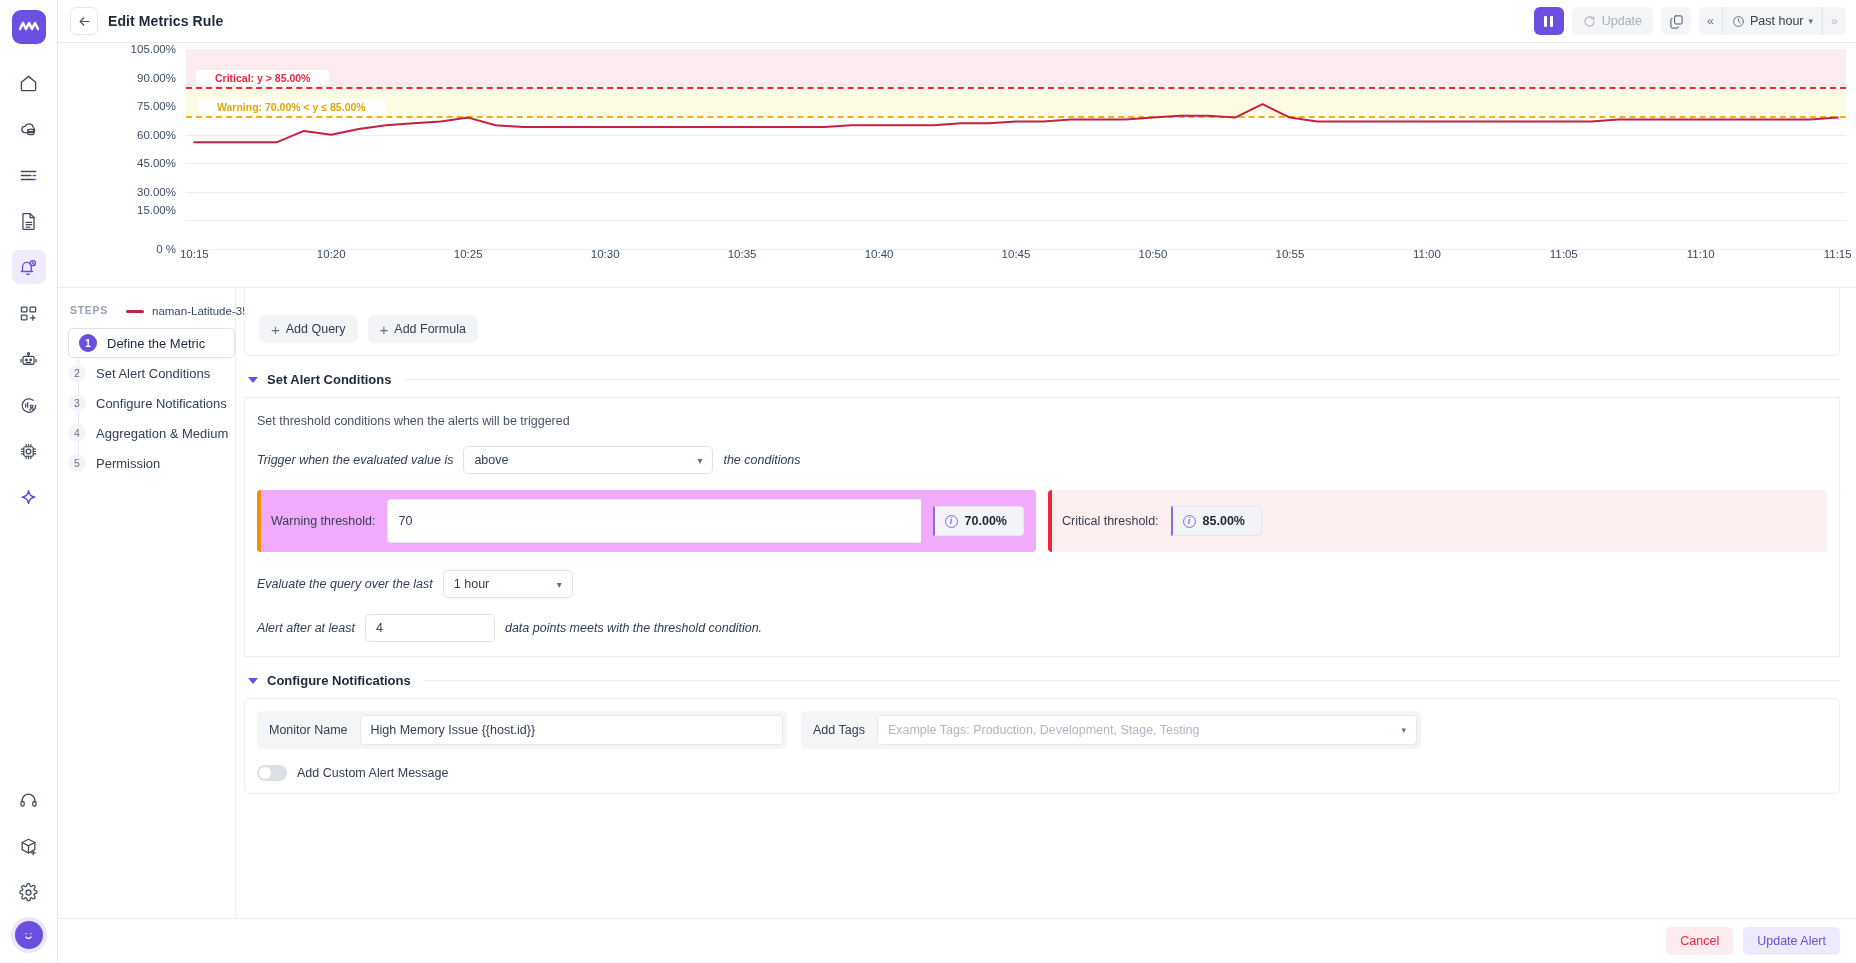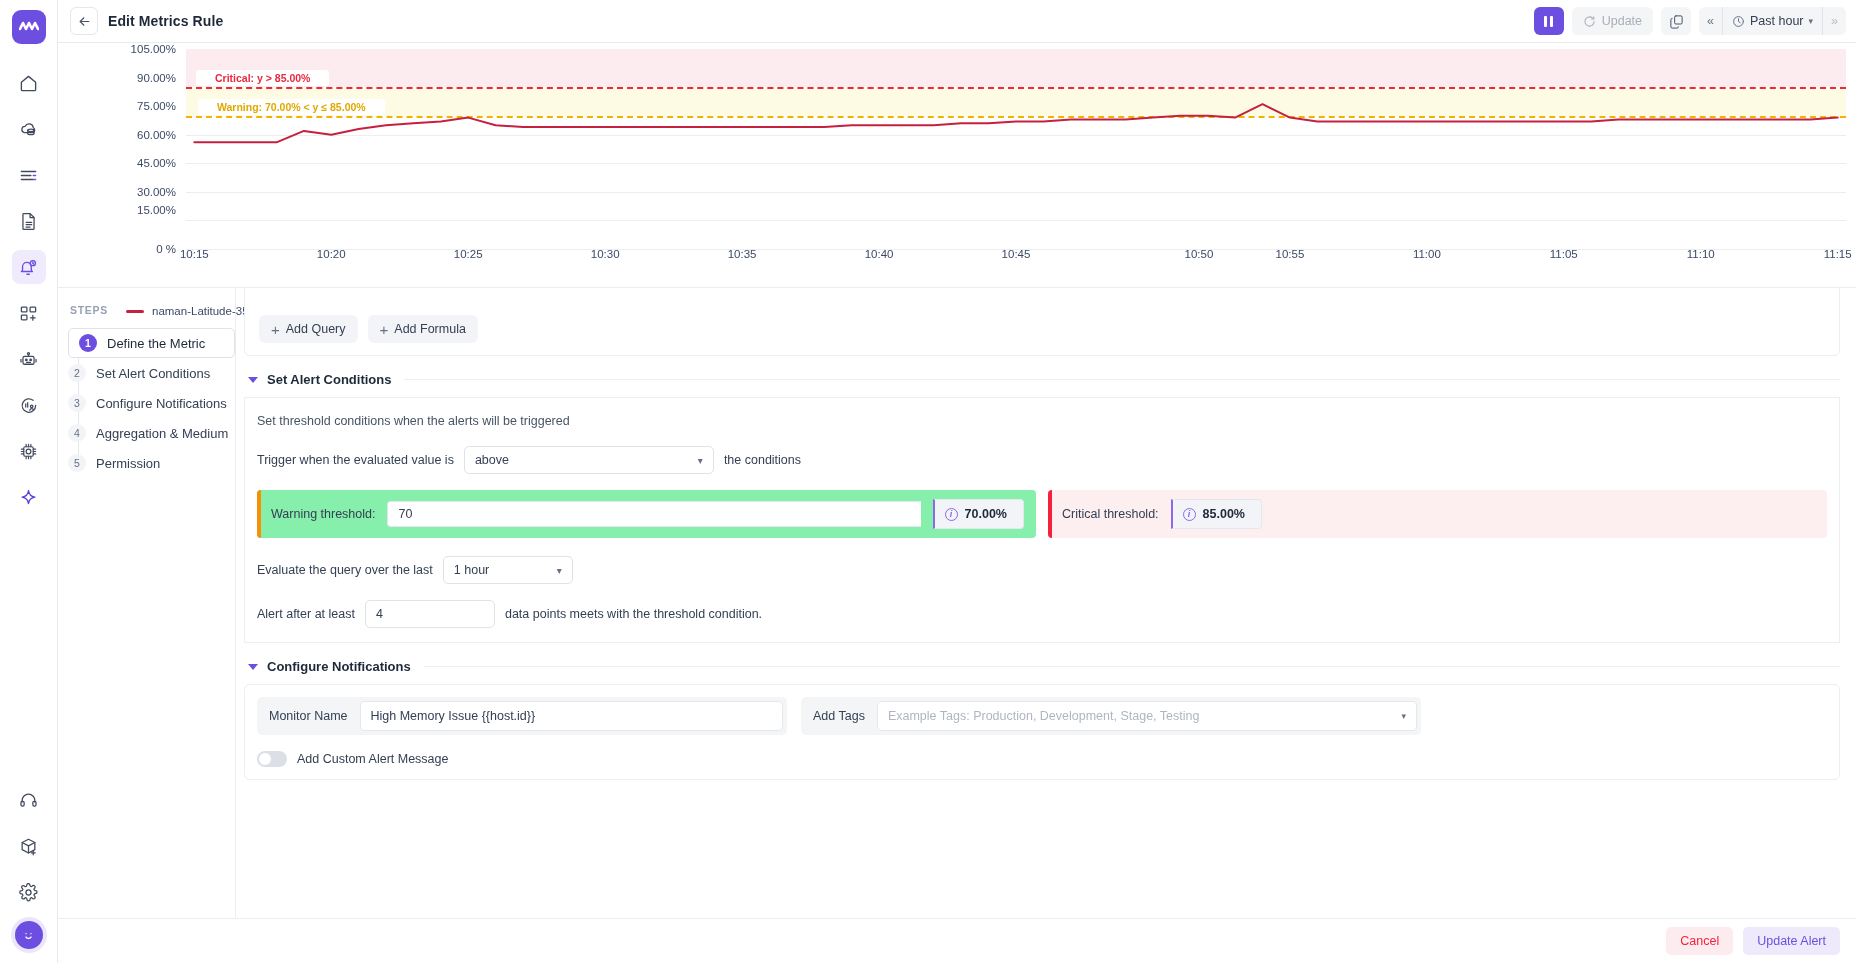--- a/index.html
+++ b/index.html
@@ -143,49 +143,49 @@
 
   .sect-head { display: flex; align-items: center; gap: 9px; margin: 16px 0 10px 4px; }
   .caret { width: 0; height: 0; border-left: 5px solid transparent; border-right: 5px solid transparent;
     border-top: 6px solid #6c4fe0; }
   .sect-title { font-size: 13px; font-weight: 700; color: #1d2939; }
   .sect-rule { flex: 1 1 auto; height: 1px; background: #eceef2; margin-left: 4px; }
 
   .panel { border: 1px solid #eceef2; border-radius: 0; padding: 16px 12px 14px 12px; }
   .hint { font-size: 12.5px; color: #475467; margin-bottom: 18px; }
   .frow { display: flex; align-items: center; gap: 10px; margin-bottom: 16px; }
-  .flabel { font-size: 12.5px; color: #344054; }
+  .flabel { font-size: 12.5px; color: #344054; font-style: italic; }
   .sel {
     border: 1px solid #dfe3e8; border-radius: 5px; height: 28px; background: #fff;
     display: flex; align-items: center; padding: 0 10px; font-size: 12.5px; color: #344054;
     position: relative;
   }
   .sel .chev { margin-left: auto; color: #667085; font-size: 10px; }
   .sel.w250 { width: 250px; }
   .sel.w130 { width: 130px; }
   .tin {
     border: 1px solid #dfe3e8; border-radius: 5px; height: 28px; background: #fff;
     display: flex; align-items: center; padding: 0 10px; font-size: 12.5px; color: #344054;
     width: 130px;
   }
 
   .thr-row { display: flex; gap: 12px; margin-bottom: 18px; }
   .thr-box {
     flex: 1 1 0; display: flex; align-items: center; gap: 12px;
     border-radius: 4px; padding: 9px 12px 9px 14px; position: relative; overflow: hidden;
   }
-  .thr-box.warn { background: #86efac; }
+  .thr-box.warn { background: #f0abfc; }
   .thr-box.crit { background: #fdeef0; }
   .thr-box::before { content:""; position: absolute; left: 0; top: 0; bottom: 0; width: 4px; }
   .thr-box.warn::before { background: #f79009; }
   .thr-box.crit::before { background: #f5223b; }
   .thr-lbl { font-size: 12.5px; color: #344054; white-space: nowrap; }
   .thr-input {
     flex: 1 1 auto; background: #fff; border: 1px solid #e4e7ec; border-right: none;
-    border-radius: 4px 0 0 4px; height: 26px; display: flex; align-items: center;
+    border-radius: 4px 0 0 4px; height: 44px; display: flex; align-items: center;
     padding: 0 10px; font-size: 12.5px; color: #344054; min-width: 0;
   }
   .thr-out {
     background: #f2f4f7; border: 1px solid #e4e7ec; border-left: 2px solid #8a6ae8;
     border-radius: 0 4px 4px 0; height: 30px; display: flex; align-items: center; gap: 7px;
     padding: 0 16px 0 10px; font-size: 12.5px; font-weight: 700; color: #1d2939; white-space: nowrap;
   }
   .i-circ {
     width: 13px; height: 13px; border-radius: 50%; border: 1.3px solid #8a6ae8;
     color: #8a6ae8; font-size: 9px; font-weight: 700; display: flex; align-items: center;
@@ -420,21 +420,21 @@
           </div>
       </div>
       <div class="xaxis" id="xaxis">
           <div class="xlab" style="left: 0.5%;">10:15</div>
           <div class="xlab" style="left: 8.75%;">10:20</div>
           <div class="xlab" style="left: 17%;">10:25</div>
           <div class="xlab" style="left: 25.25%;">10:30</div>
           <div class="xlab" style="left: 33.5%;">10:35</div>
           <div class="xlab" style="left: 41.75%;">10:40</div>
           <div class="xlab" style="left: 50%;">10:45</div>
-          <div class="xlab" style="left: 58.25%; margin-left: 46px;">10:50</div>
+          <div class="xlab" style="left: 58.25%;">10:50</div>
           <div class="xlab" style="left: 66.5%;">10:55</div>
           <div class="xlab" style="left: 74.75%;">11:00</div>
           <div class="xlab" style="left: 83%;">11:05</div>
           <div class="xlab" style="left: 91.25%;">11:10</div>
           <div class="xlab" style="left: 99.5%;">11:15</div>
         </div>
       <div class="legend">
         <span class="legend-line"></span>
         <span class="legend-txt">naman-Latitude-3540</span>
       </div>

